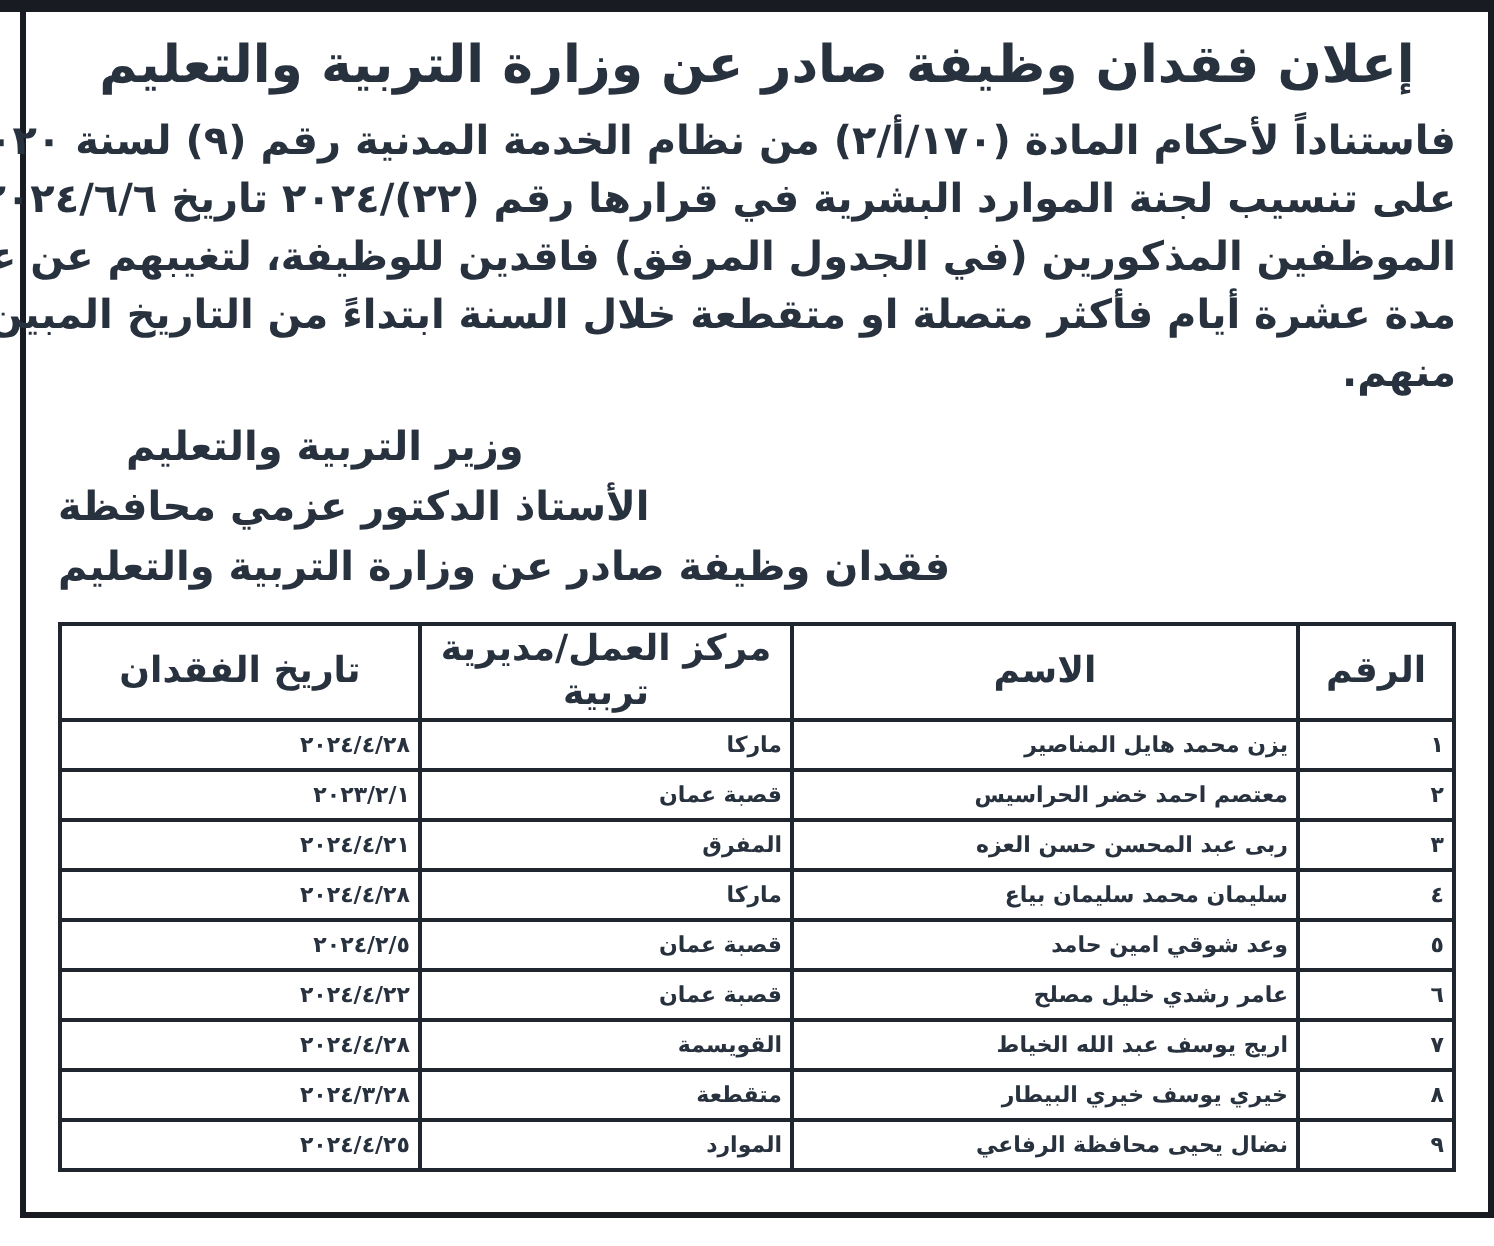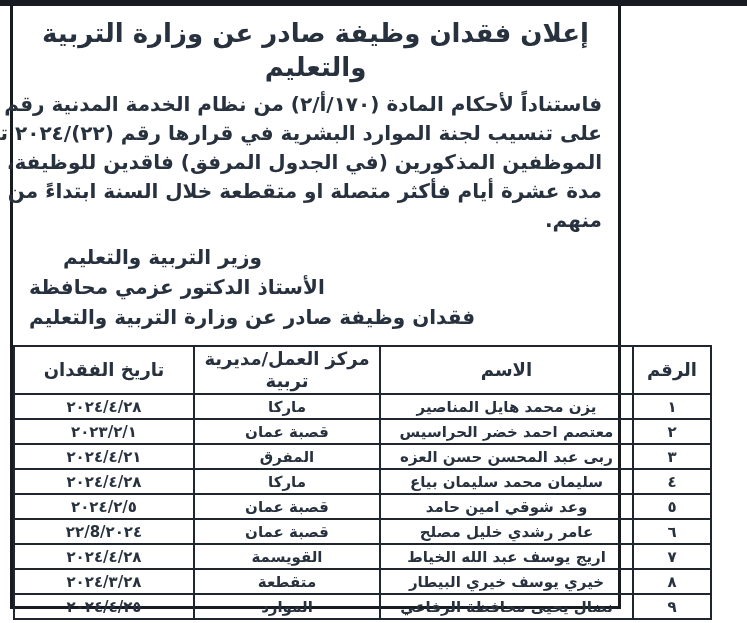--- a/index.html
+++ b/index.html
@@ -8,21 +8,21 @@
     background:#ffffff;
     font-family:"DejaVu Sans","Liberation Sans",sans-serif;
     font-weight:bold;
     color:#28313e;
     overflow:hidden;
   }
   .top-bar{
     position:absolute;top:0;left:0;width:747px;height:6px;background:#181c22;
   }
   .frame{
-    position:absolute;top:6px;left:10px;width:611px;height:603px;
+    position:absolute;top:6px;left:10px;width:737px;height:603px;
     box-sizing:border-box;
     border-left:3px solid #181c22;
     border-right:3px solid #181c22;
     border-bottom:3px solid #181c22;
     background:#ffffff;
   }
   .title{
     margin:10px 10px 0;
     text-align:center;
     font-size:26px;
@@ -66,22 +66,23 @@
     font-weight:bold;
     padding:0 4px;
     overflow:hidden;
   }
   table.loss-table th{
     font-size:18px;
     line-height:22px;
     height:46px;
   }
   table.loss-table td{
-    font-size:15px;
+    font-size:11px;
     height:23px;
+    text-align:right;
   }
   col.c-num{width:78px;}
   col.c-name{width:253px;}
   col.c-center{width:186px;}
   col.c-date{width:180px;}
 </style>
 </head>
 <body>
 
 <div class="top-bar"></div>
@@ -147,21 +148,21 @@
         <tr>
           <td>٥</td>
           <td>وعد شوقي امين حامد</td>
           <td>قصبة عمان</td>
           <td>٢٠٢٤/٢/٥</td>
         </tr>
         <tr>
           <td>٦</td>
           <td>عامر رشدي خليل مصلح</td>
           <td>قصبة عمان</td>
-          <td>٢٠٢٤/8/٢٢</td>
+          <td>٢٠٢٤/٤/٢٢</td>
         </tr>
         <tr>
           <td>٧</td>
           <td>اريج يوسف عبد الله الخياط</td>
           <td>القويسمة</td>
           <td>٢٠٢٤/٤/٢٨</td>
         </tr>
         <tr>
           <td>٨</td>
           <td>خيري يوسف خيري البيطار</td>

